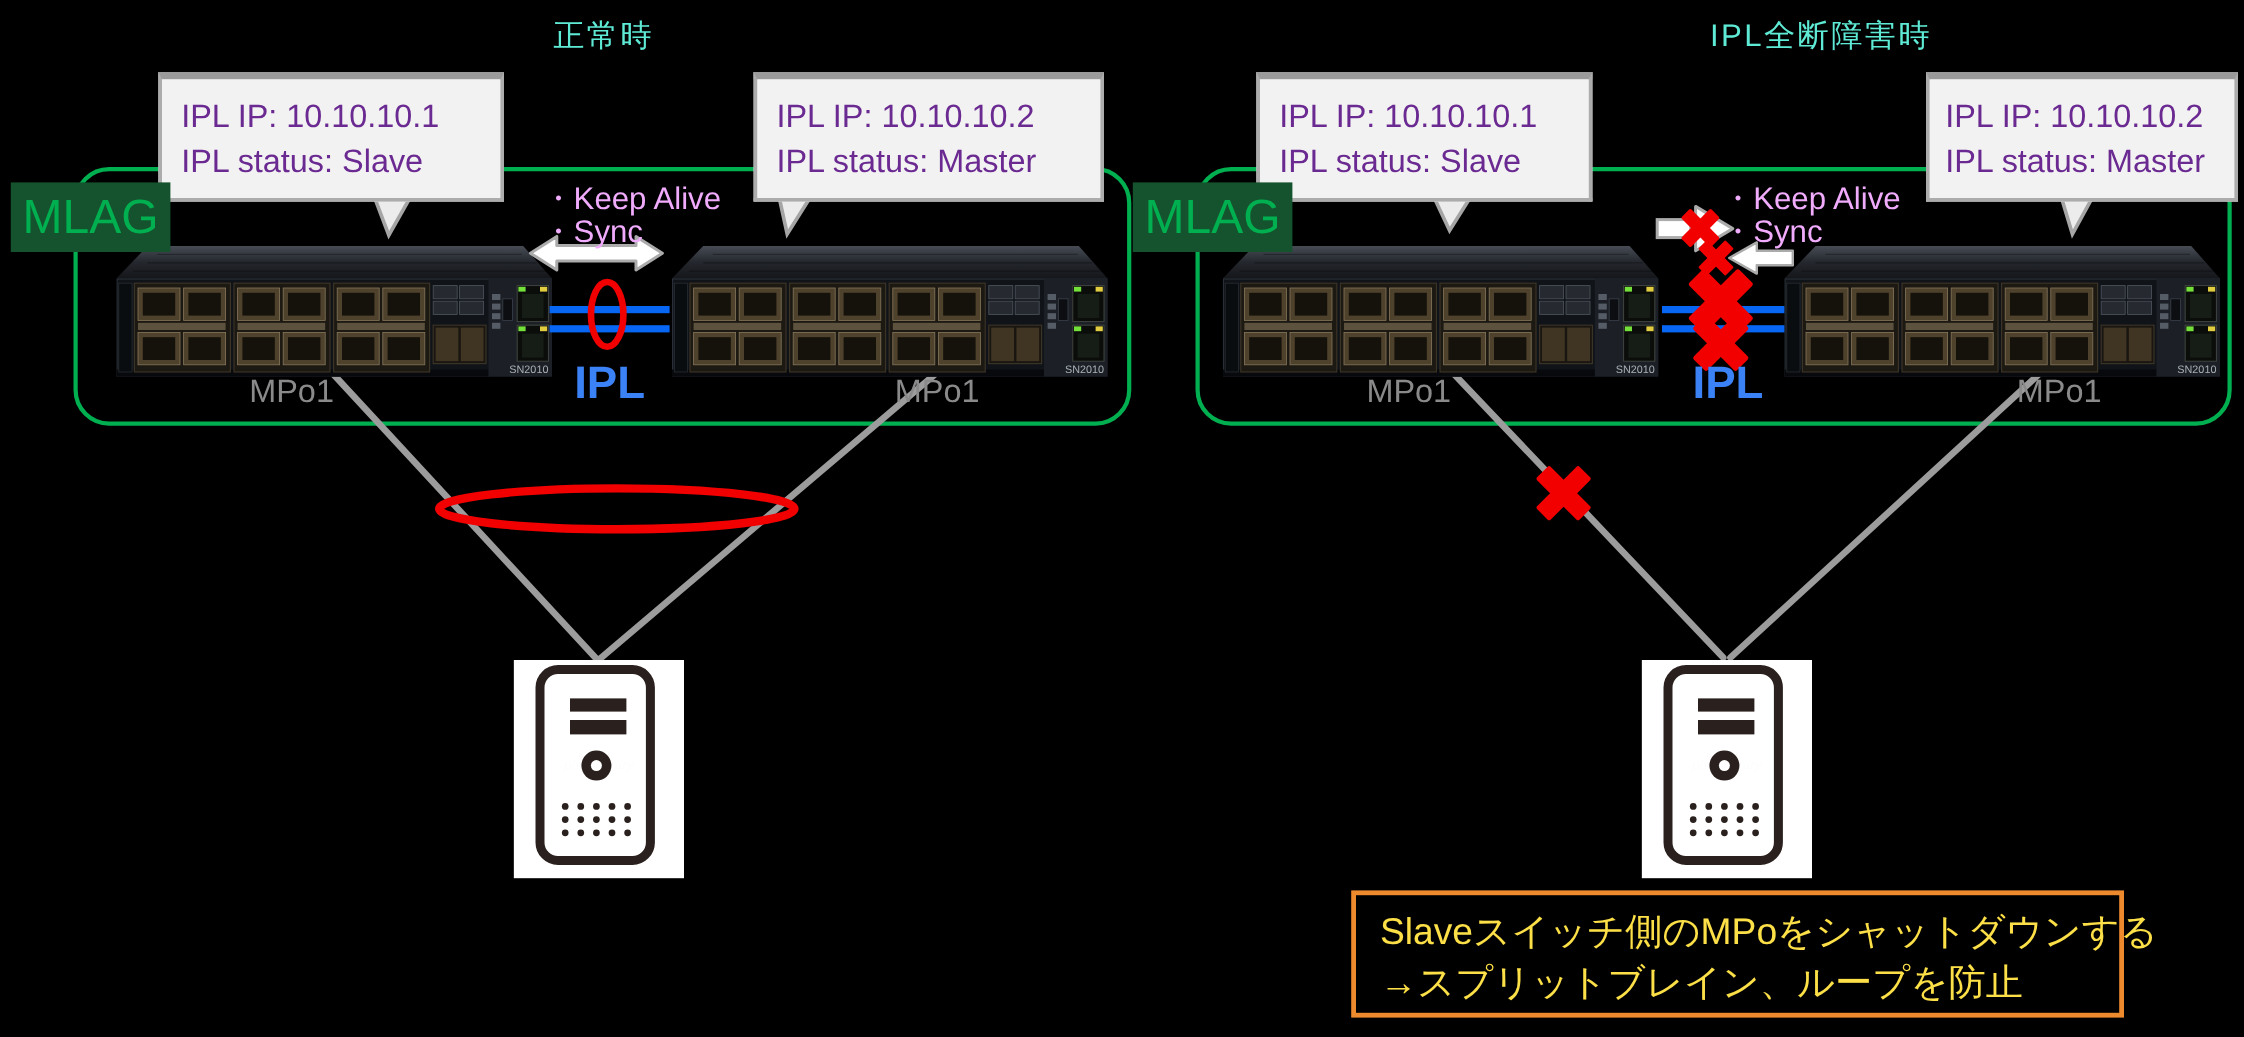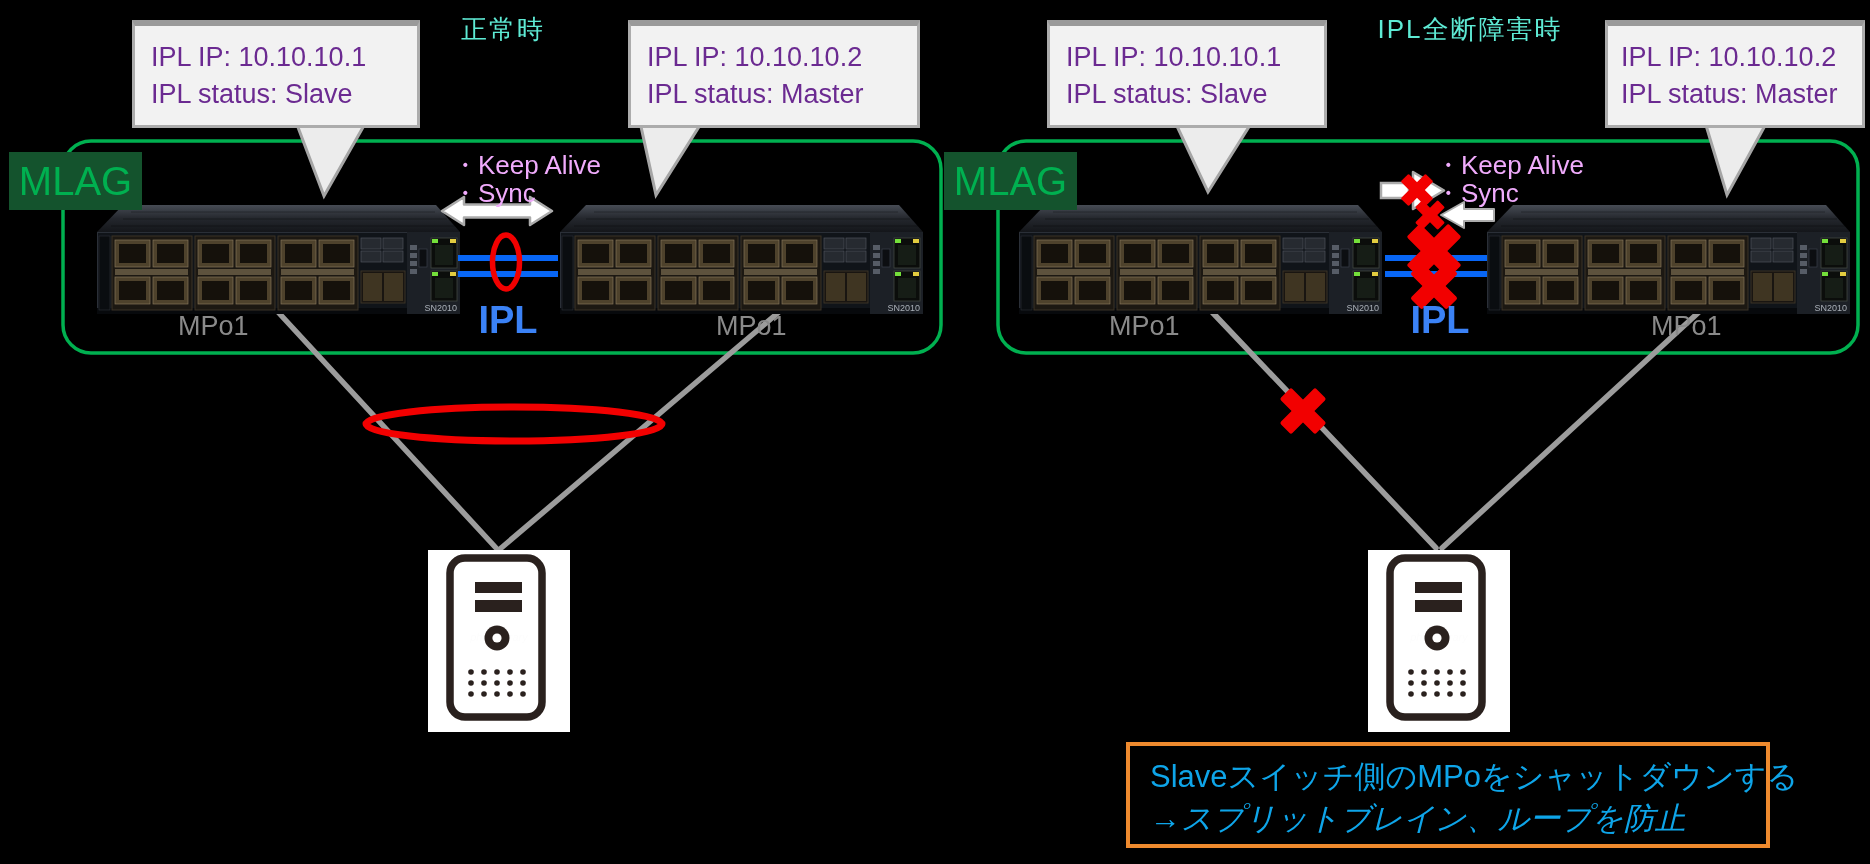--- a/index.html
+++ b/index.html
@@ -3,28 +3,28 @@
 <meta charset="utf-8">
 <style>
   html,body{margin:0;padding:0;background:#000;}
   .stage{position:relative;width:1870px;height:864px;background:#000;overflow:hidden;
          font-family:"Liberation Sans","DejaVu Sans",sans-serif;}
   .stage svg.overlay{position:absolute;left:0;top:0;z-index:1;}
   .abs{position:absolute;z-index:2;}
   .title{color:#5eead4;font-size:26px;letter-spacing:2px;text-align:center;white-space:nowrap;}
   .bubble{background:#F2F2F2;border:3px solid #ACACAC;border-top:6px solid #9A9A9A;
           box-sizing:border-box;color:#6B2A91;font-size:27px;line-height:37px;
-          padding:13px 0 0 16px;white-space:nowrap;}
+          padding:13px 0 0 16px;white-space:nowrap;margin-top:40px;}
   .bubble .bl{display:block;}
   .mlag{background:#14532d;color:#00B050;font-size:40px;display:flex;align-items:center;
         justify-content:center;}
   .linklbl{color:#f0abfc;font-size:26px;white-space:nowrap;}
   .ipl{color:#3b82f6;font-size:38px;font-weight:bold;width:130px;text-align:center;}
-  .mpo{color:#8A8A8A;font-size:27px;width:130px;}
-  .note{border:4px solid #EE8A2E;box-sizing:border-box;color:#0ea5e9;font-size:31px;
+  .mpo{color:#8A8A8A;font-size:27px;width:130px;text-align:center;}
+  .note{border:4px solid #EE8A2E;box-sizing:border-box;color:#fde047;font-size:31px;
         line-height:42px;padding:10px 0 0 20px;white-space:nowrap;}
 </style>
 </head>
 <body>
 
 <div class="stage">
 
   <svg class="overlay" width="1870" height="864" viewBox="0 0 1870 864">
     <defs>
       <linearGradient id="lidGrad" x1="0" y1="0" x2="0" y2="1">
@@ -181,21 +181,21 @@
     <use href="#xm" transform="translate(1434,251) scale(1.18)"></use>
     <use href="#xm" transform="translate(1434,286) scale(1.02)"></use>
 
     <use href="#xm" transform="translate(1303,411) scale(1.0)"></use>
 
     <use href="#srv" x="428" y="550" width="142" height="182"></use>
     <use href="#srv" x="1368" y="550" width="142" height="182"></use>
   </svg>
 
   <div class="abs title" style="left:378px;top:12px;width:250px;">正常時</div>
-  <div class="abs title" style="left:1330px;top:12px;width:280px;">IPL全断障害時</div>
+  <div class="abs title" style="left:1330px;top:12px;width:280px;text-align:right;">IPL全断障害時</div>
 
   <div class="abs bubble" style="left:132px;top:20px;width:288px;height:108px;">
     <span class="bl">IPL IP: 10.10.10.1</span>
     <span class="bl">IPL status: Slave</span>
   </div>
   <div class="abs bubble" style="left:628px;top:20px;width:292px;height:108px;">
     <span class="bl">IPL IP: 10.10.10.2</span>
     <span class="bl">IPL status: Master</span>
   </div>
   <div class="abs bubble" style="left:1047px;top:20px;width:280px;height:108px;">
@@ -218,15 +218,15 @@
   <div class="abs ipl" style="left:443px;top:299px;">IPL</div>
   <div class="abs ipl" style="left:1375px;top:299px;">IPL</div>
 
   <div class="abs mpo" style="left:178px;top:311px;">MPo1</div>
   <div class="abs mpo" style="left:716px;top:311px;">MPo1</div>
   <div class="abs mpo" style="left:1109px;top:311px;">MPo1</div>
   <div class="abs mpo" style="left:1651px;top:311px;">MPo1</div>
 
   <div class="abs note" style="left:1126px;top:742px;width:644px;height:106px;">
     <span class="bl" style="display:block;">Slaveスイッチ側のMPoをシャットダウンする</span>
-    <span class="bl" style="display:block;font-style:italic;">→スプリットブレイン、ループを防止</span>
+    <span class="bl" style="display:block;">→スプリットブレイン、ループを防止</span>
   </div>
 </div>
 
 </body></html>

